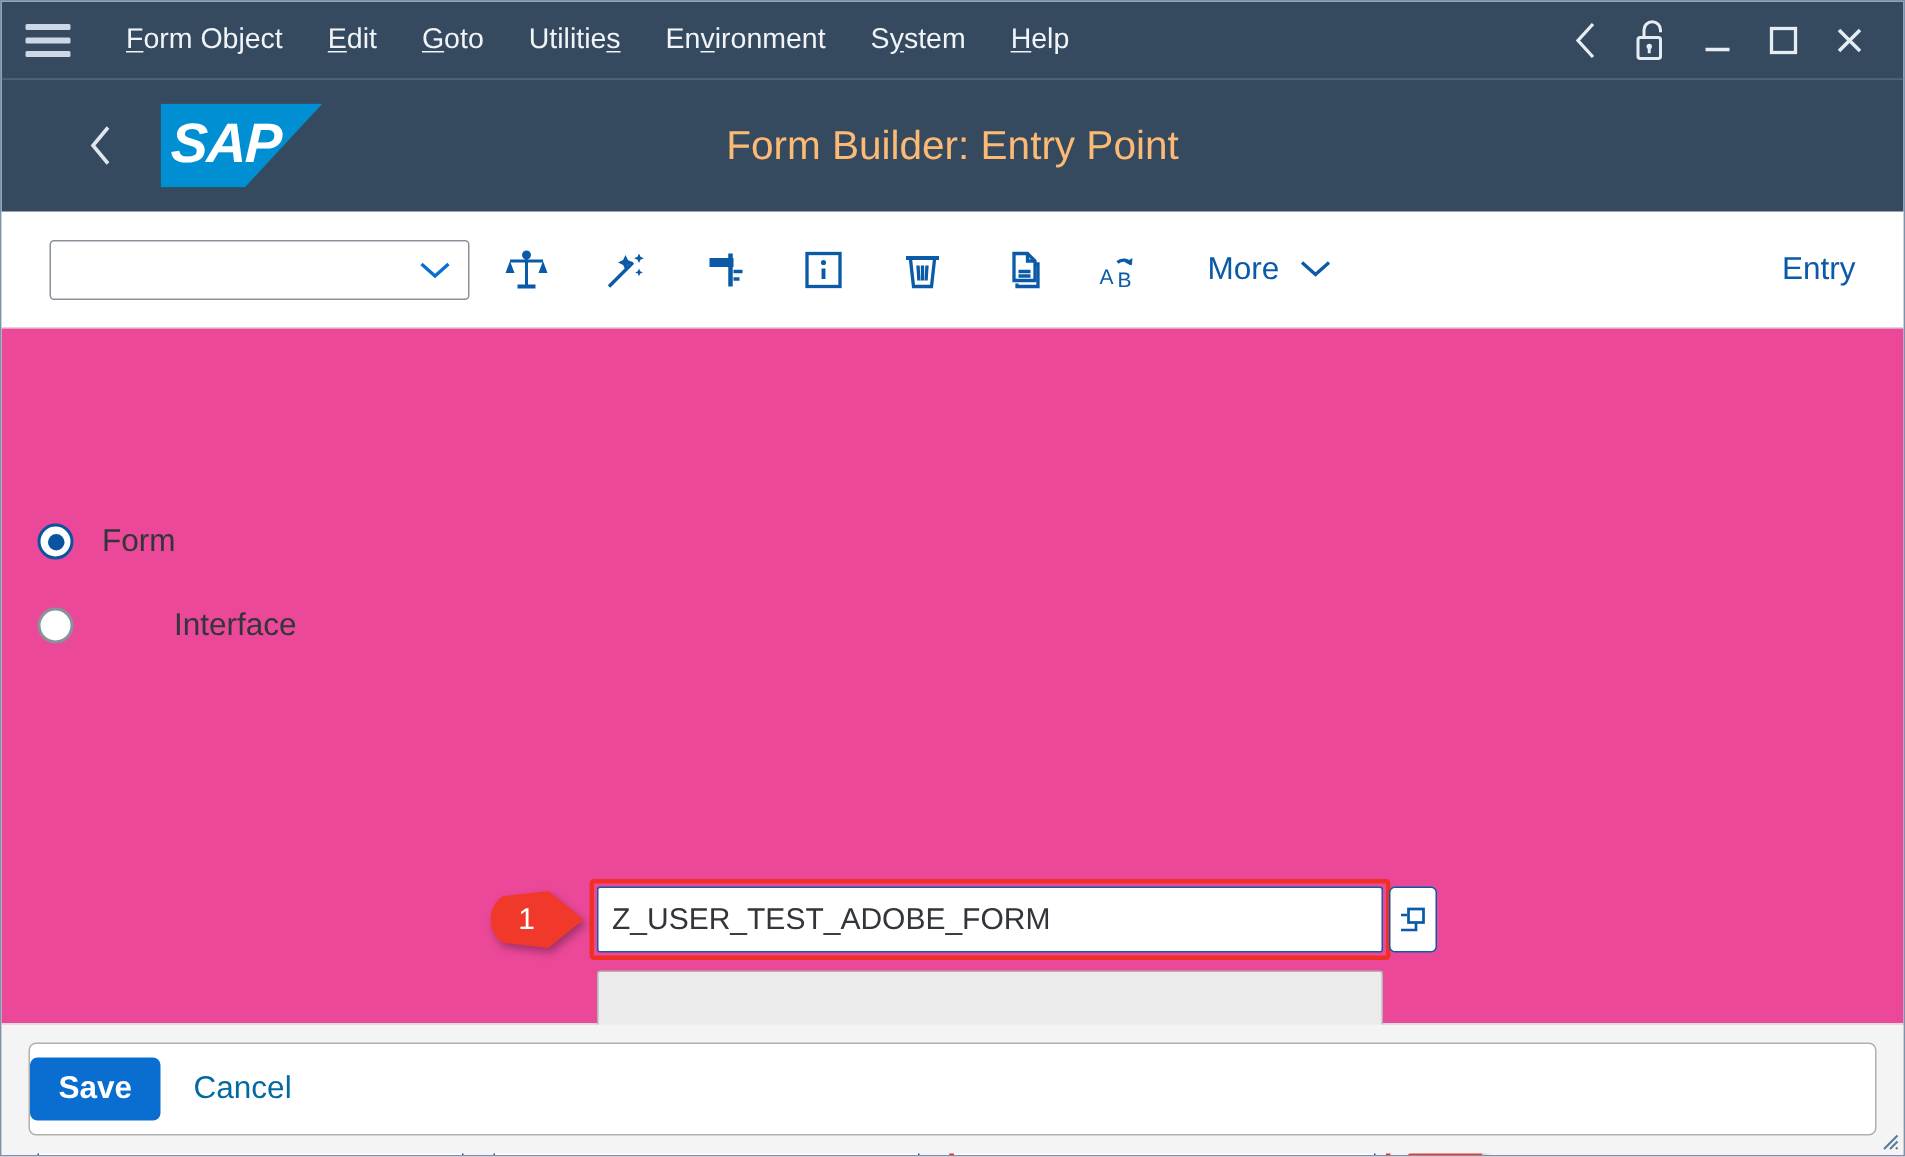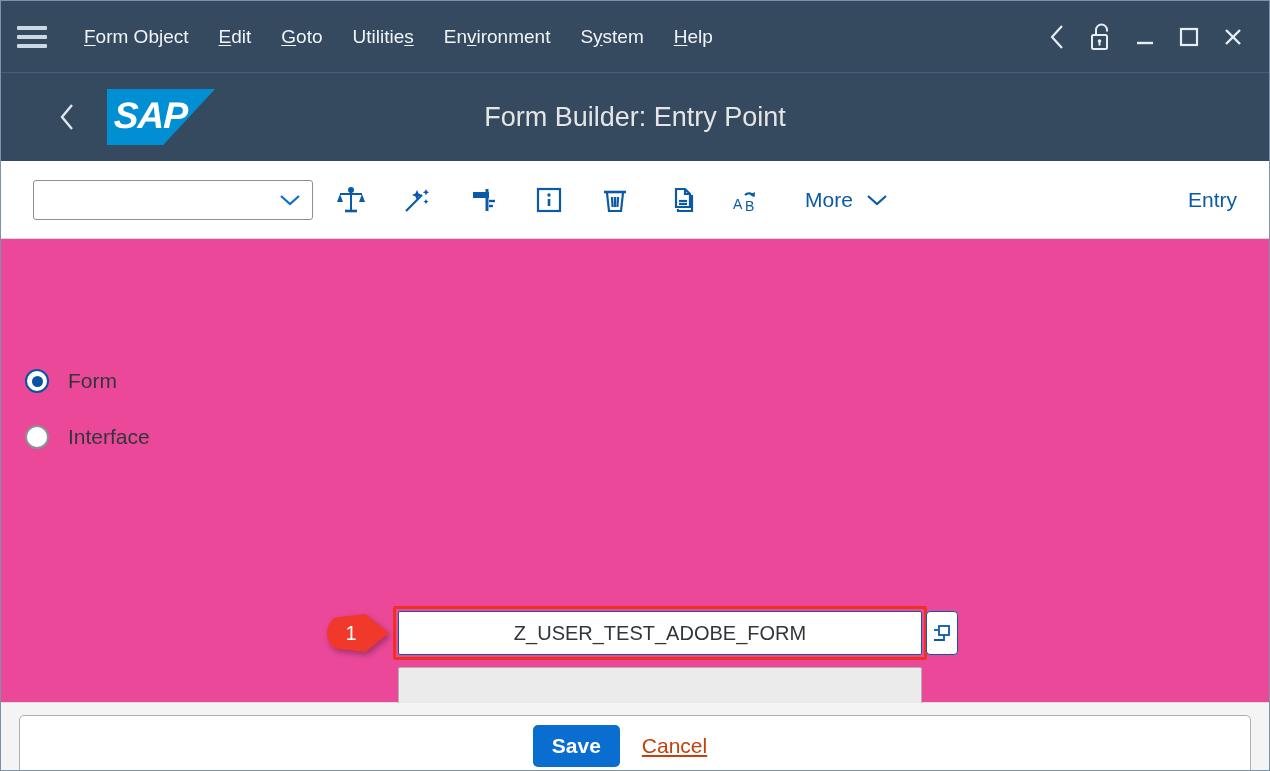--- a/index.html
+++ b/index.html
@@ -16,21 +16,21 @@
     position: relative;
     width: 1270px;
     height: 771px;
     border: 1px solid #7a93ab;
     background: #f5f5f5;
     overflow: hidden;
   }
 
   
   .menu-bar {
-    height: 72px;
+    height: 52px;
     background: #354a5f;
     display: flex;
     align-items: center;
     padding: 0 14px 0 16px;
     border-bottom: 1px solid #46607a;
   }
   .hamburger {
     width: 30px; height: 22px;
     display: flex; flex-direction: column; justify-content: space-between;
     margin-right: 22px;
@@ -92,21 +92,21 @@
     font-weight: bold;
     color: #ffffff;
     letter-spacing: -1px;
     font-style: italic;
     transform: skewX(-2deg);
   }
   .shell-title {
     position: absolute;
     left: 0; right: 0;
     text-align: center;
-    color: #e5e5e5;
+    color: #fdba74;
     font-size: 27px;
     pointer-events: none;
   }
 
   
   .toolbar {
     height: 78px;
     background: #ffffff;
     border-bottom: 1px solid #d9d9d9;
     display: flex;
@@ -151,21 +151,21 @@
 
   
   .content {
     position: relative;
     height: 464px;
     background: #ec4899;
     border-bottom: 1px solid #dcdcdc;
   }
 
   .row-form { position: absolute; left: 24px; top: 130px; }
-  .row-interface { position: absolute; left: 24px; top: 186px; }
+  .row-interface { position: absolute; left: 24px; top: 186px; gap: 48px; }
 
   .radio-row { display: flex; align-items: center; cursor: pointer; }
   .radio {
     width: 24px; height: 24px;
     border-radius: 50%;
     border: 2px solid #89919a;
     background: #ffffff;
     display: flex; align-items: center; justify-content: center;
     flex: none;
   }
@@ -190,21 +190,20 @@
   .field-form input {
     width: 100%; height: 100%;
     border: 1px solid #1a5a9e;
     border-radius: 2px;
     background: #ffffff;
     font-family: "Liberation Sans", sans-serif;
     font-size: 20px;
     color: #32363a;
     padding: 0 9px;
     outline: none;
-    text-align: center;
   }
   .hl-box {
     position: absolute;
     left: 392px; top: 367px;
     width: 534px; height: 54px;
     border: 3px solid #ee3124;
     border-radius: 3px;
     pointer-events: none;
   }
 
@@ -291,44 +290,43 @@
     position: relative;
     height: 86px;
     background: #f4f4f4;
     padding: 12px 18px 0 18px;
   }
   .footer-panel {
     height: 62px;
     background: #ffffff;
     border: 1px solid #b0b0b0;
     border-radius: 5px;
-    display: flex; align-items: center; justify-content: center;
+    display: flex; align-items: center; justify-content: flex-start;
     padding-right: 16px;
     gap: 8px;
   }
   .btn-save {
     background: #0a6ed1;
     color: #ffffff;
     border: none;
     border-radius: 5px;
     font-family: "Liberation Sans", sans-serif;
     font-size: 21px;
     font-weight: bold;
     padding: 9px 19px;
     cursor: pointer;
   }
   .btn-cancel {
     background: transparent;
-    color: #c2410c;
+    color: #0369a1;
     border: none;
     font-family: "Liberation Sans", sans-serif;
     font-size: 21px;
     padding: 9px 14px;
     cursor: pointer;
-    text-decoration: underline;
   }
   .grip {
     position: absolute;
     right: 3px; bottom: 2px;
     width: 14px; height: 14px;
     color: #5b7c99;
     cursor: nwse-resize;
   }
 </style>
 </head>

